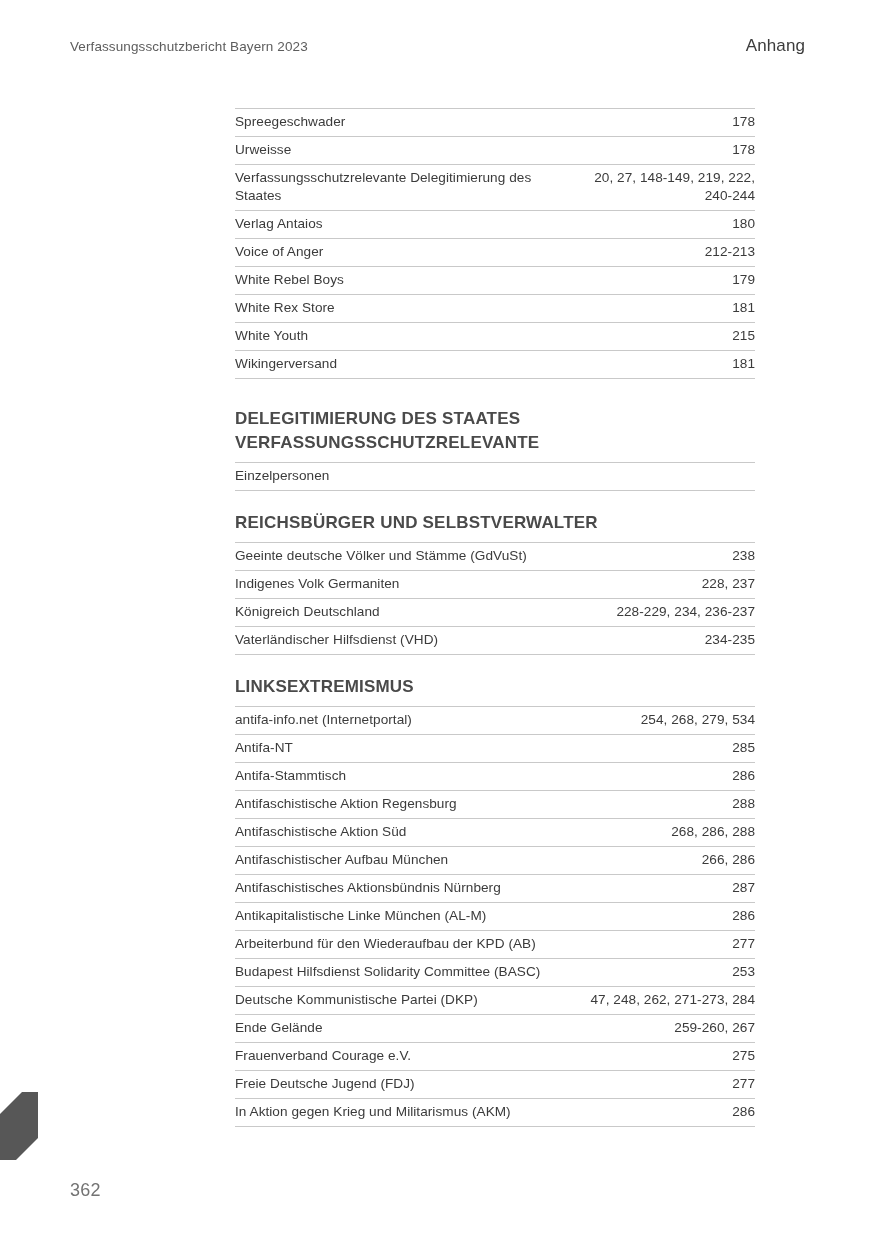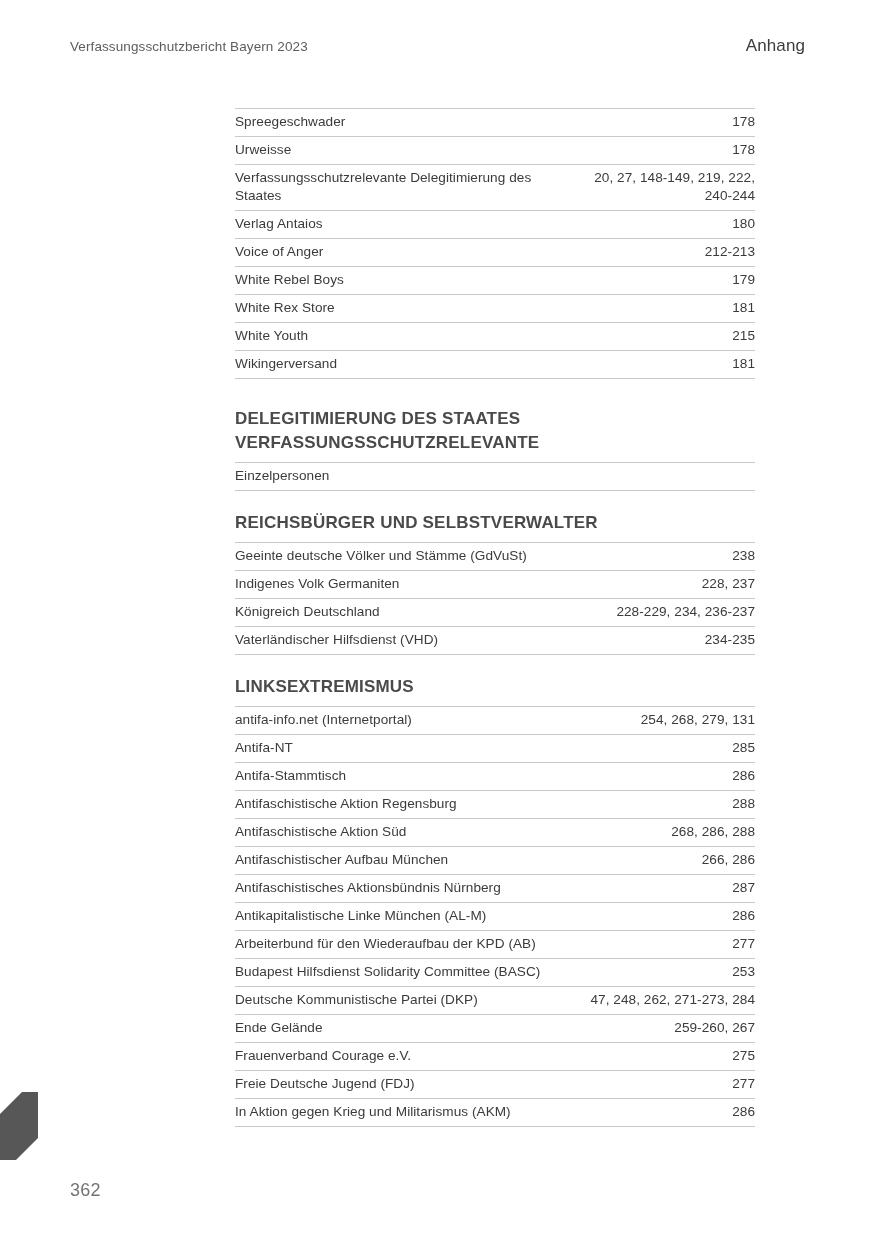--- a/index.html
+++ b/index.html
@@ -214,21 +214,21 @@
             </div>
           </div>
         </div>
         <div>
           <div class="heading-block tight">
             <div class="section-heading">LINKSEXTREMISMUS</div>
           </div>
           <div class="group">
             <div class="entry">
               <span class="term">antifa-info.net (Internetportal)</span>
-              <span class="pages">254, 268, 279, 131</span>
+              <span class="pages">254, 268, 279, 534</span>
             </div>
             <div class="entry">
               <span class="term">Antifa-NT</span>
               <span class="pages">285</span>
             </div>
             <div class="entry">
               <span class="term">Antifa-Stammtisch</span>
               <span class="pages">286</span>
             </div>
             <div class="entry">

